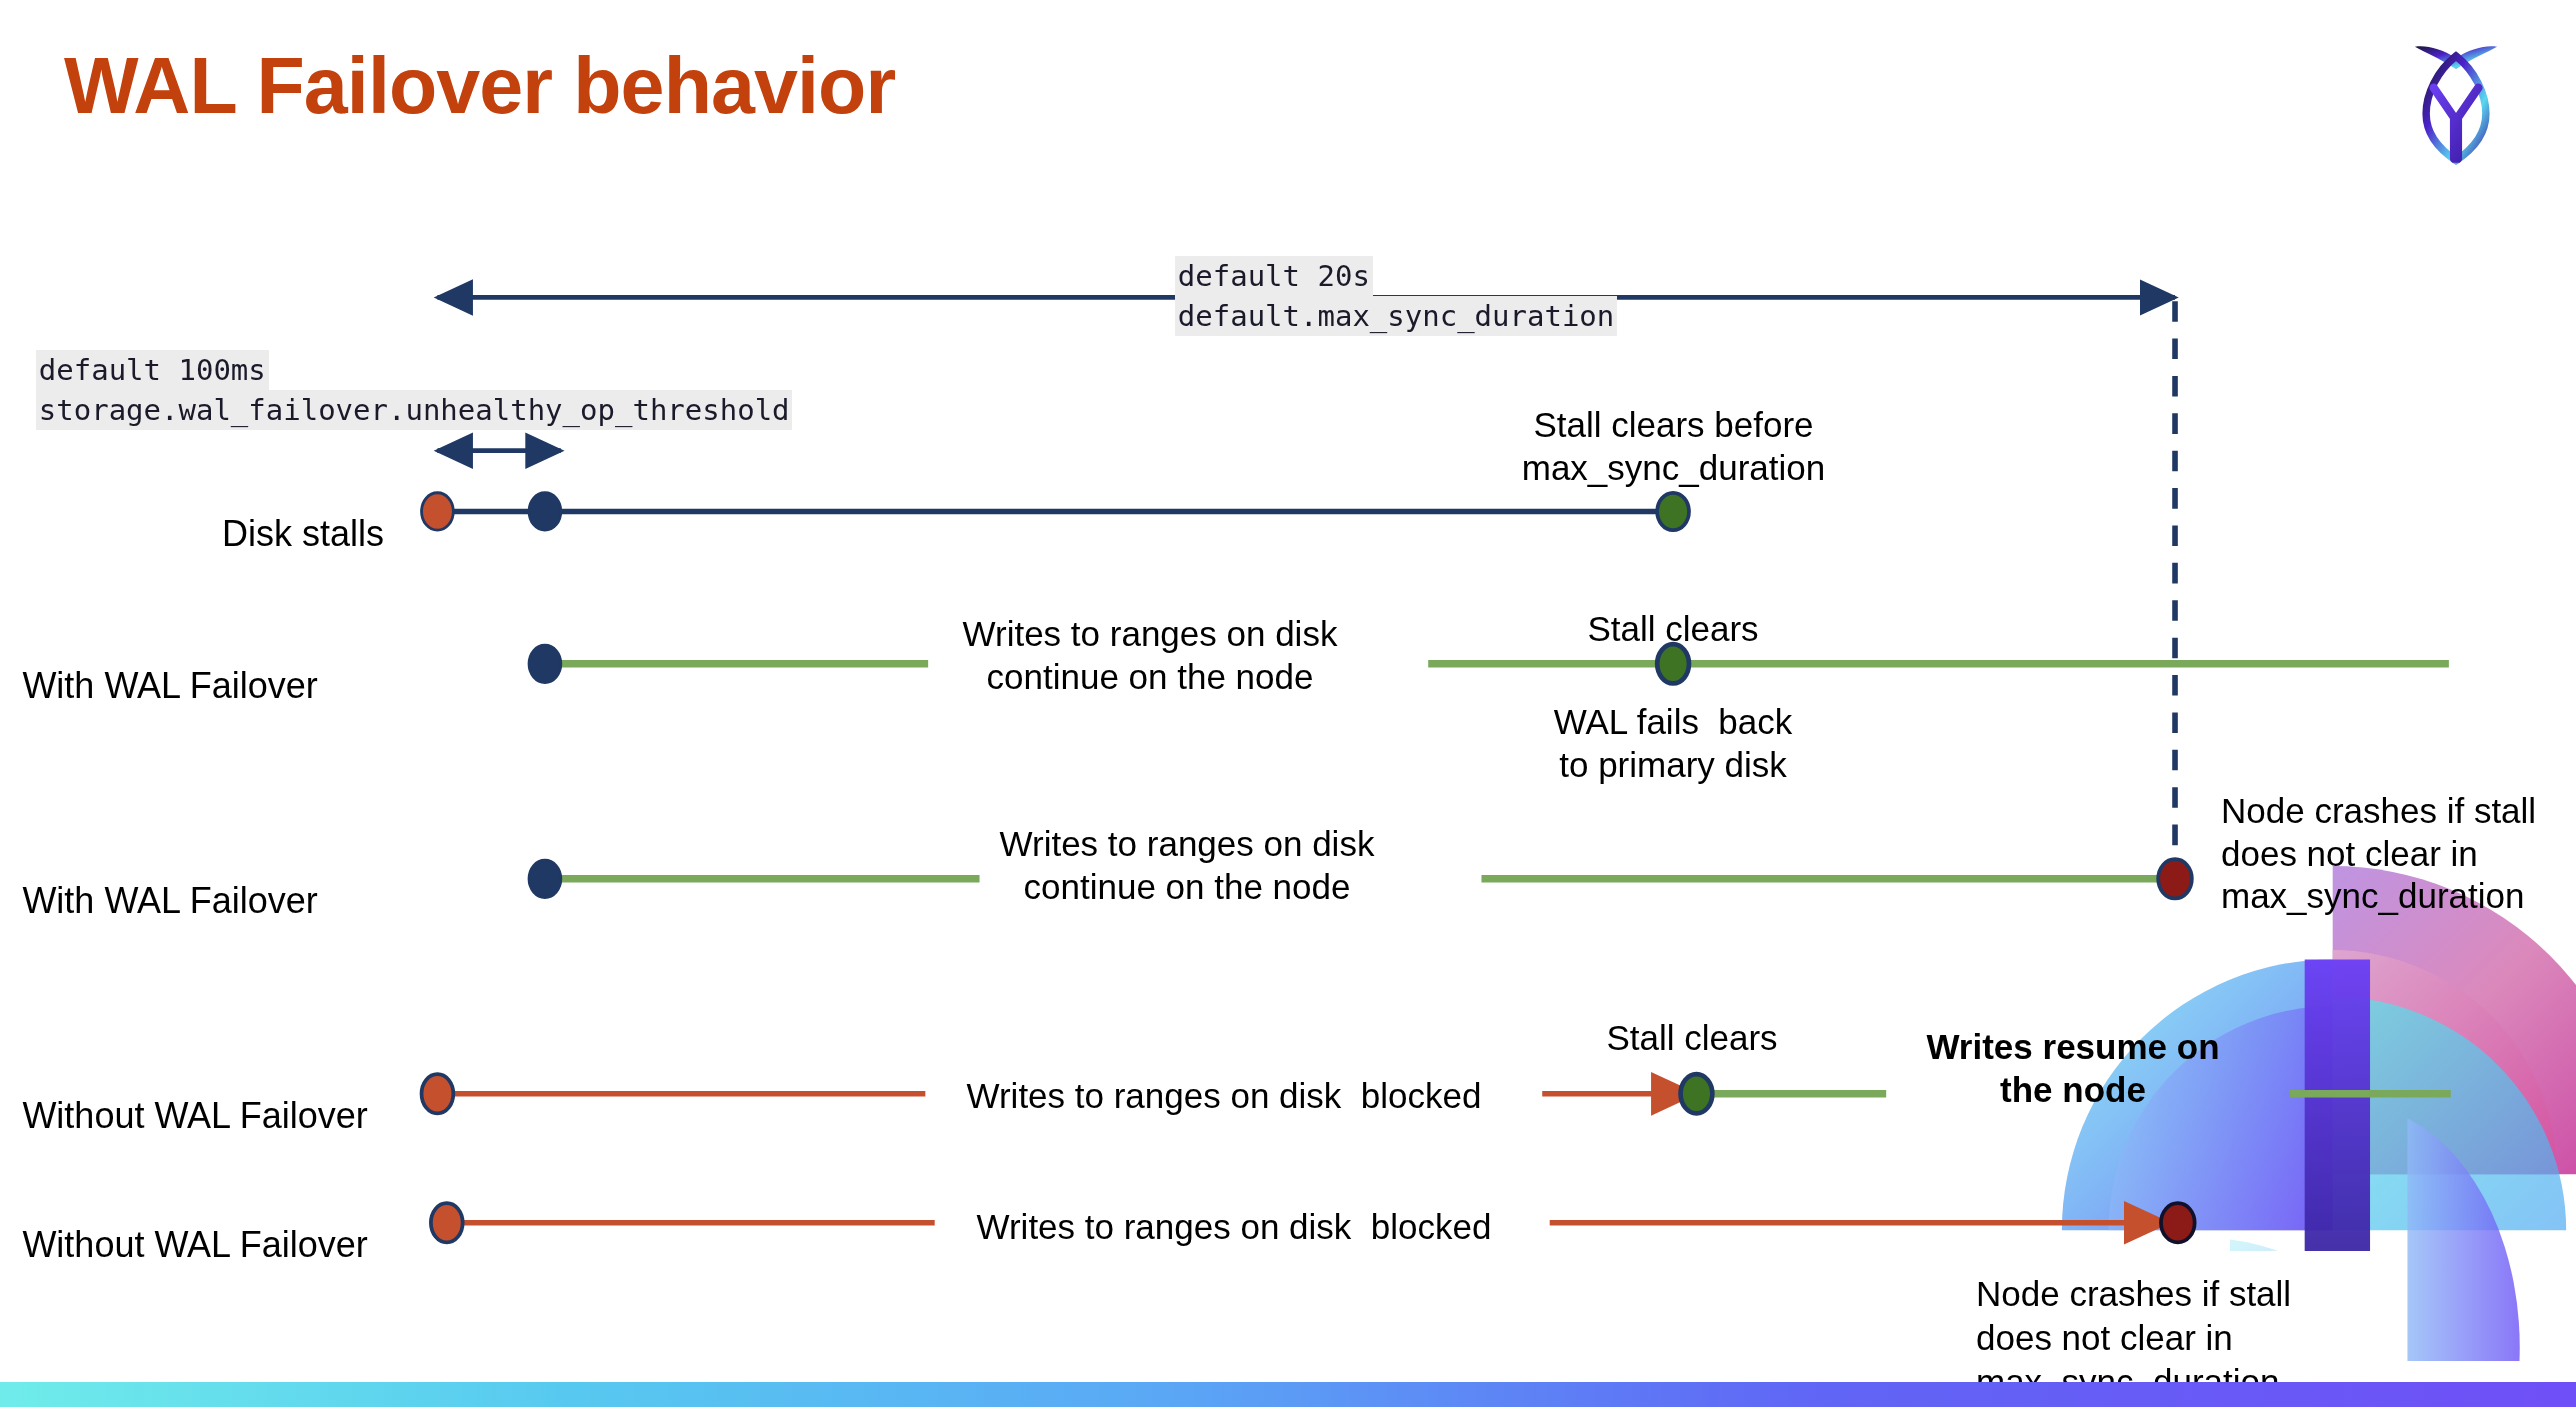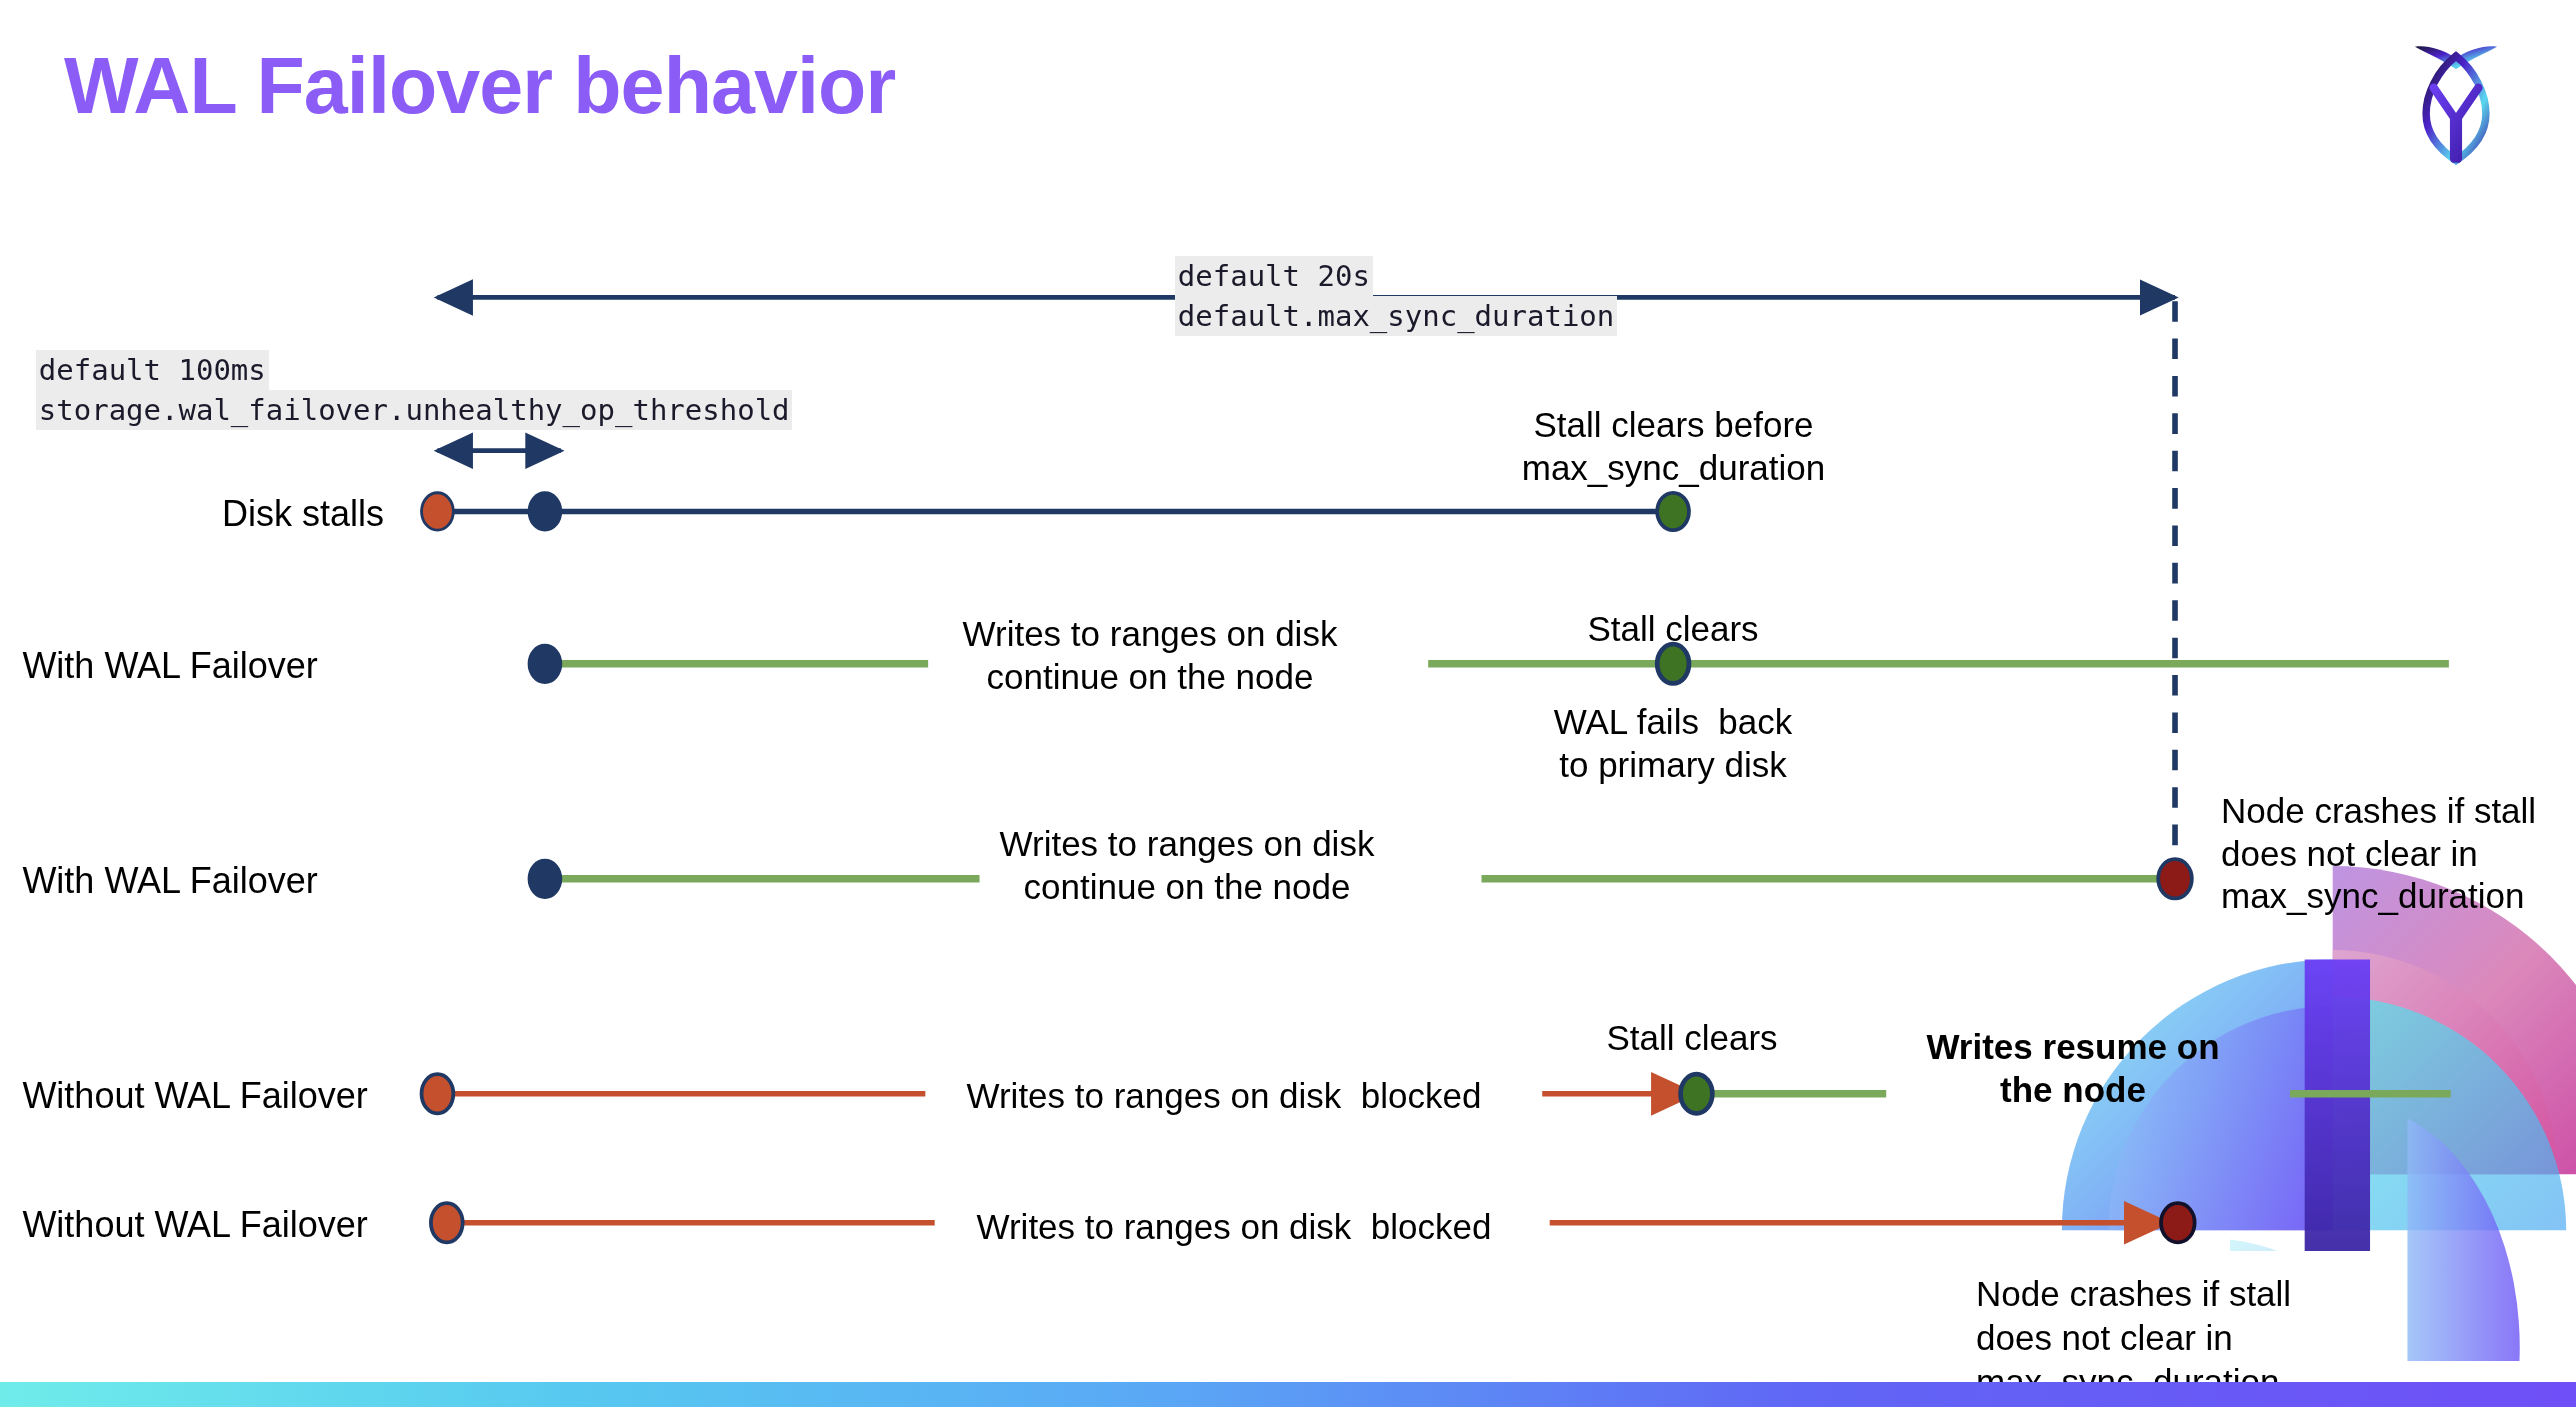--- a/index.html
+++ b/index.html
@@ -8,21 +8,21 @@
     background:#ffffff;
     font-family:"Liberation Sans", sans-serif;
     overflow:hidden;
     position:relative;
   }
   #slide{position:absolute;inset:0;overflow:hidden;background:#fff;}
 
   
   .title{
     position:absolute;left:64px;top:45px;
-    font-size:79px;font-weight:bold;color:#8b5cf6;
+    font-size:79px;font-weight:bold;color:#c2410c;
     letter-spacing:-0.9px;line-height:1.05;
   }
 
   
   .logo{position:absolute;right:64px;top:28px;width:112px;height:140px;}
 
   
   .decor{position:absolute;right:0;bottom:47px;width:580px;height:523px;pointer-events:none;}
 
   
@@ -31,21 +31,21 @@
     background:linear-gradient(90deg,#6fecea 0%,#57c9f0 22%,#5aa8f5 45%,#6066f5 70%,#6f4ff7 100%);
   }
 
   
   #diagram{position:absolute;left:0;top:0;width:2576px;height:1408px;}
 
   
   .lbl{position:absolute;color:#000;font-size:35px;line-height:1.22;white-space:pre;}
   .lbl.c{text-align:center;}
   .lbl.l{text-align:left;}
-  .rowname{position:absolute;color:#000;font-size:36px;white-space:pre;}
+  .rowname{position:absolute;color:#000;font-size:36px;white-space:pre;margin-top:20px;}
 
   
   .codeblock{position:absolute;}
   .codeline{
     display:table;background:#ececec;color:#1a1a2b;
     font-family:"DejaVu Sans Mono","Liberation Mono",monospace;
     font-size:29px;line-height:1.32;white-space:pre;padding:0.9px 2.8px;
   }
 
   

